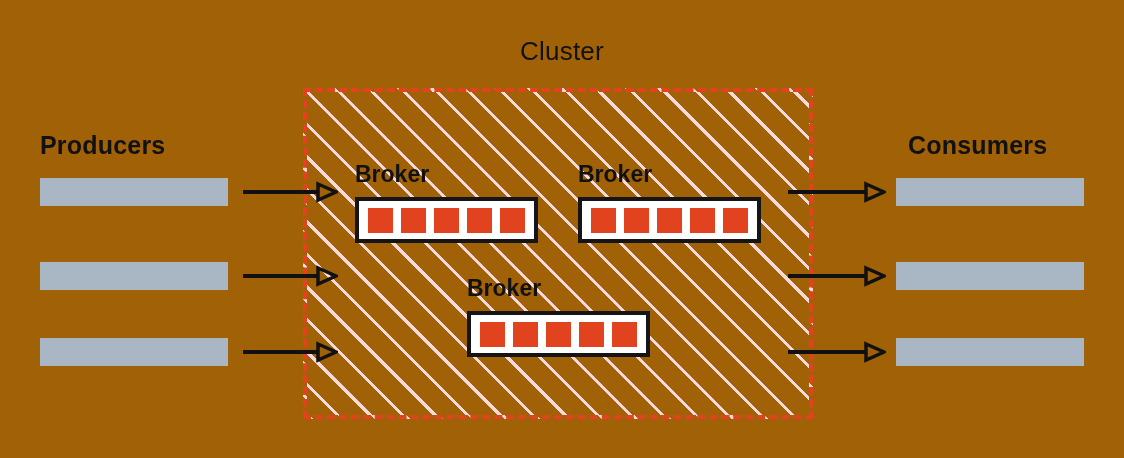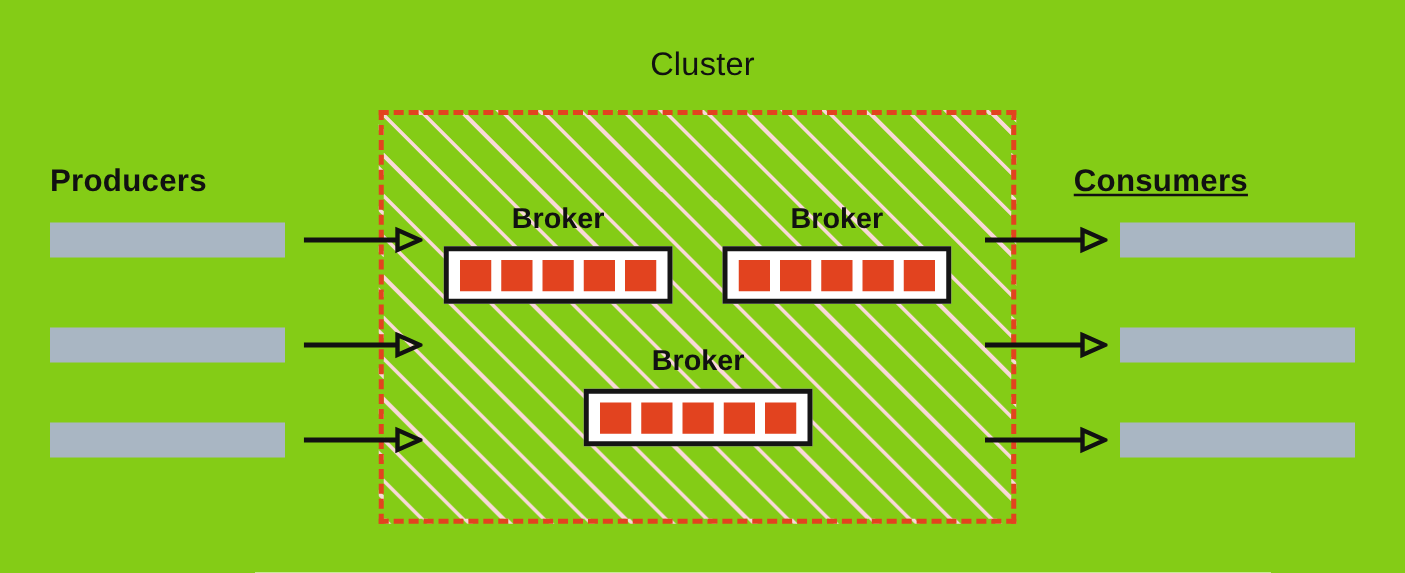--- a/index.html
+++ b/index.html
@@ -7,21 +7,21 @@
     padding: 0;
     background: #ffffff;
   }
   body {
     font-family: "Liberation Sans", sans-serif;
   }
   #canvas {
     position: relative;
     width: 1124px;
     height: 458px;
-    background: #84cc16;
+    background: #a16207;
     overflow: hidden;
   }
 
   
   .side-label {
     position: absolute;
     font-size: 25px;
     font-weight: 700;
     color: #111111;
     letter-spacing: 0.2px;
@@ -39,21 +39,20 @@
     font-weight: 400;
     color: #111111;
     line-height: 1;
     letter-spacing: 0.2px;
   }
   .broker-title {
     position: absolute;
     font-size: 23px;
     font-weight: 700;
     color: #111111;
-    text-align: center;
     white-space: nowrap;
     line-height: 1;
   }
 
   
   .flat-bar {
     position: absolute;
     background: #a9b6c3;
     width: 188px;
     height: 28px;
@@ -104,21 +103,21 @@
 </style>
 </head>
 <body>
 
 <div id="canvas">
 
   <div class="cluster-title">Cluster</div>
 
   <div class="side-label" style="left:40px; top:133px; width:188px;">Producers</div>
 
-  <div class="side-label" style="left:859px; top:133px; width:188px;text-decoration:underline;">Consumers</div>
+  <div class="side-label" style="left:908px; top:133px; width:188px;">Consumers</div>
 
   <div class="flat-bar" style="left:40px; top:178px;"></div>
   <div class="flat-bar" style="left:40px; top:262px;"></div>
   <div class="flat-bar" style="left:40px; top:338px;"></div>
 
   <div class="flat-bar" style="left:896px; top:178px;"></div>
   <div class="flat-bar" style="left:896px; top:262px;"></div>
   <div class="flat-bar" style="left:896px; top:338px;"></div>
 
   <div class="cluster-box"></div>

